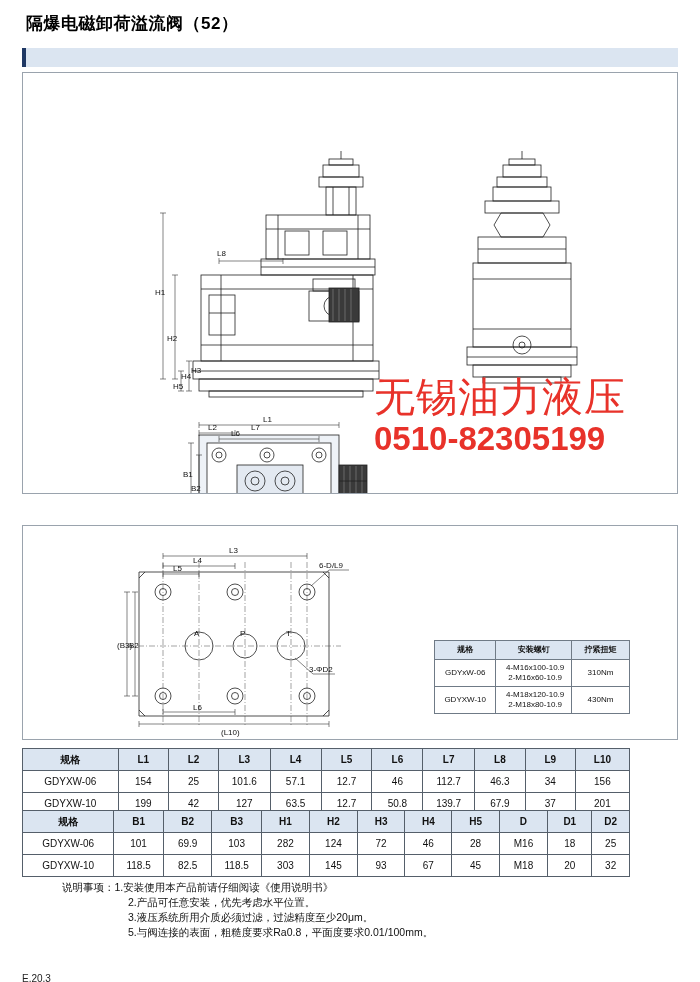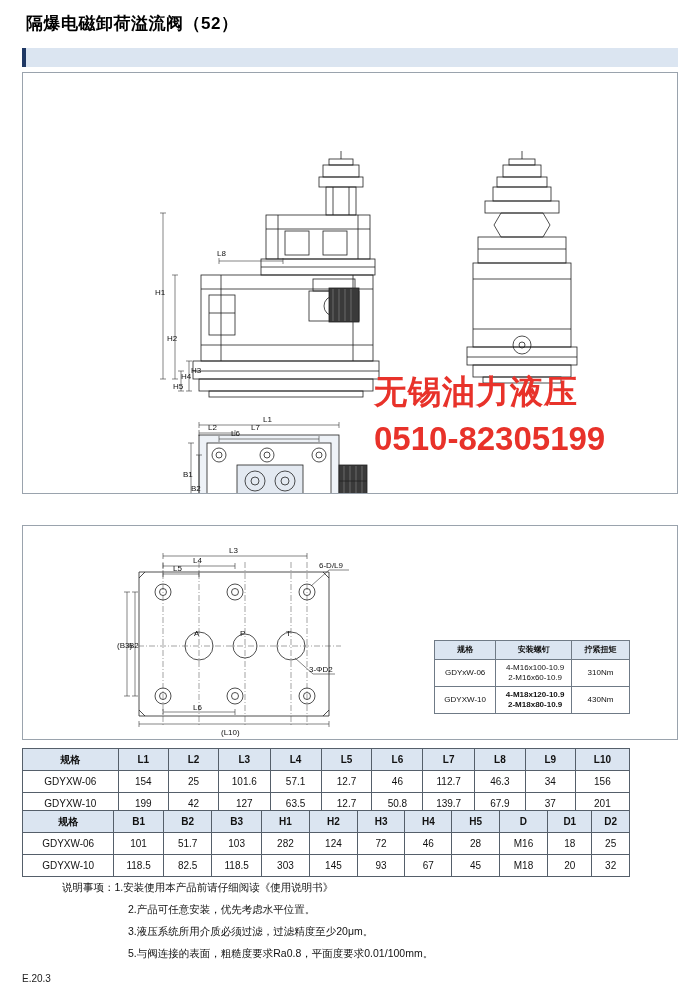--- a/index.html
+++ b/index.html
@@ -58,22 +58,22 @@
   }
   #panel1 { left: 22px; top: 72px; width: 656px; height: 422px; }
   #panel2 { left: 22px; top: 525px; width: 656px; height: 215px; }
 
   .panel svg { display: block; }
 
   
   .wm-company {
     position: absolute;
     left: 374px; top: 370px;
-    font-size: 33px;
-    font-weight: bold;
+    font-size: 41px;
+    font-weight: normal;
     color: #e8322a;
     letter-spacing: 1px;
     white-space: nowrap;
   }
   .wm-phone {
     position: absolute;
     left: 374px; top: 420px;
     font-size: 33px;
     font-weight: bold;
     color: #e8322a;
@@ -133,21 +133,21 @@
   
   .notes {
     position: absolute;
     left: 62px;
     top: 880px;
     font-size: 10.5px;
     line-height: 15px;
     color: #111;
   }
   .notes .n-row { white-space: nowrap; }
-  .notes .n-indent { padding-left: 66px; margin-top: 7px; }
+  .notes .n-indent { padding-left: 66px; }
 
   
   .footer-code {
     position: absolute;
     left: 22px; top: 962px;
     font-size: 10px;
     color: #222;
     margin-top: 11px;
   }
 
@@ -406,21 +406,21 @@
     </thead>
     <tbody>
       <tr>
         <td class="tt-c1">GDYxW-06</td>
         <td class="tt-c2" style="white-space:pre-line;">4-M16x100-10.9
 2-M16x60-10.9</td>
         <td class="tt-c3">310Nm</td>
       </tr>
       <tr>
         <td class="tt-c1">GDYXW-10</td>
-        <td class="tt-c2" style="white-space:pre-line;font-weight:bold;">4-M18x120-10.9
+        <td class="tt-c2" style="white-space:pre-line;">4-M18x120-10.9
 2-M18x80-10.9</td>
         <td class="tt-c3">430Nm</td>
       </tr>
     </tbody>
   </table>
 
   <table class="dim-table" id="table-l">
     <thead>
       <tr>
         <th style="width:100px">规格</th>
@@ -480,21 +480,21 @@
         <th style="width:52px">H5</th>
         <th style="width:52px">D</th>
         <th style="width:48px">D1</th>
         <th style="width:40px">D2</th>
       </tr>
     </thead>
     <tbody>
       <tr>
         <td>GDYXW-06</td>
         <td>101</td>
-        <td>51.7</td>
+        <td>69.9</td>
         <td>103</td>
         <td>282</td>
         <td>124</td>
         <td>72</td>
         <td>46</td>
         <td>28</td>
         <td>M16</td>
         <td>18</td>
         <td>25</td>
       </tr>

